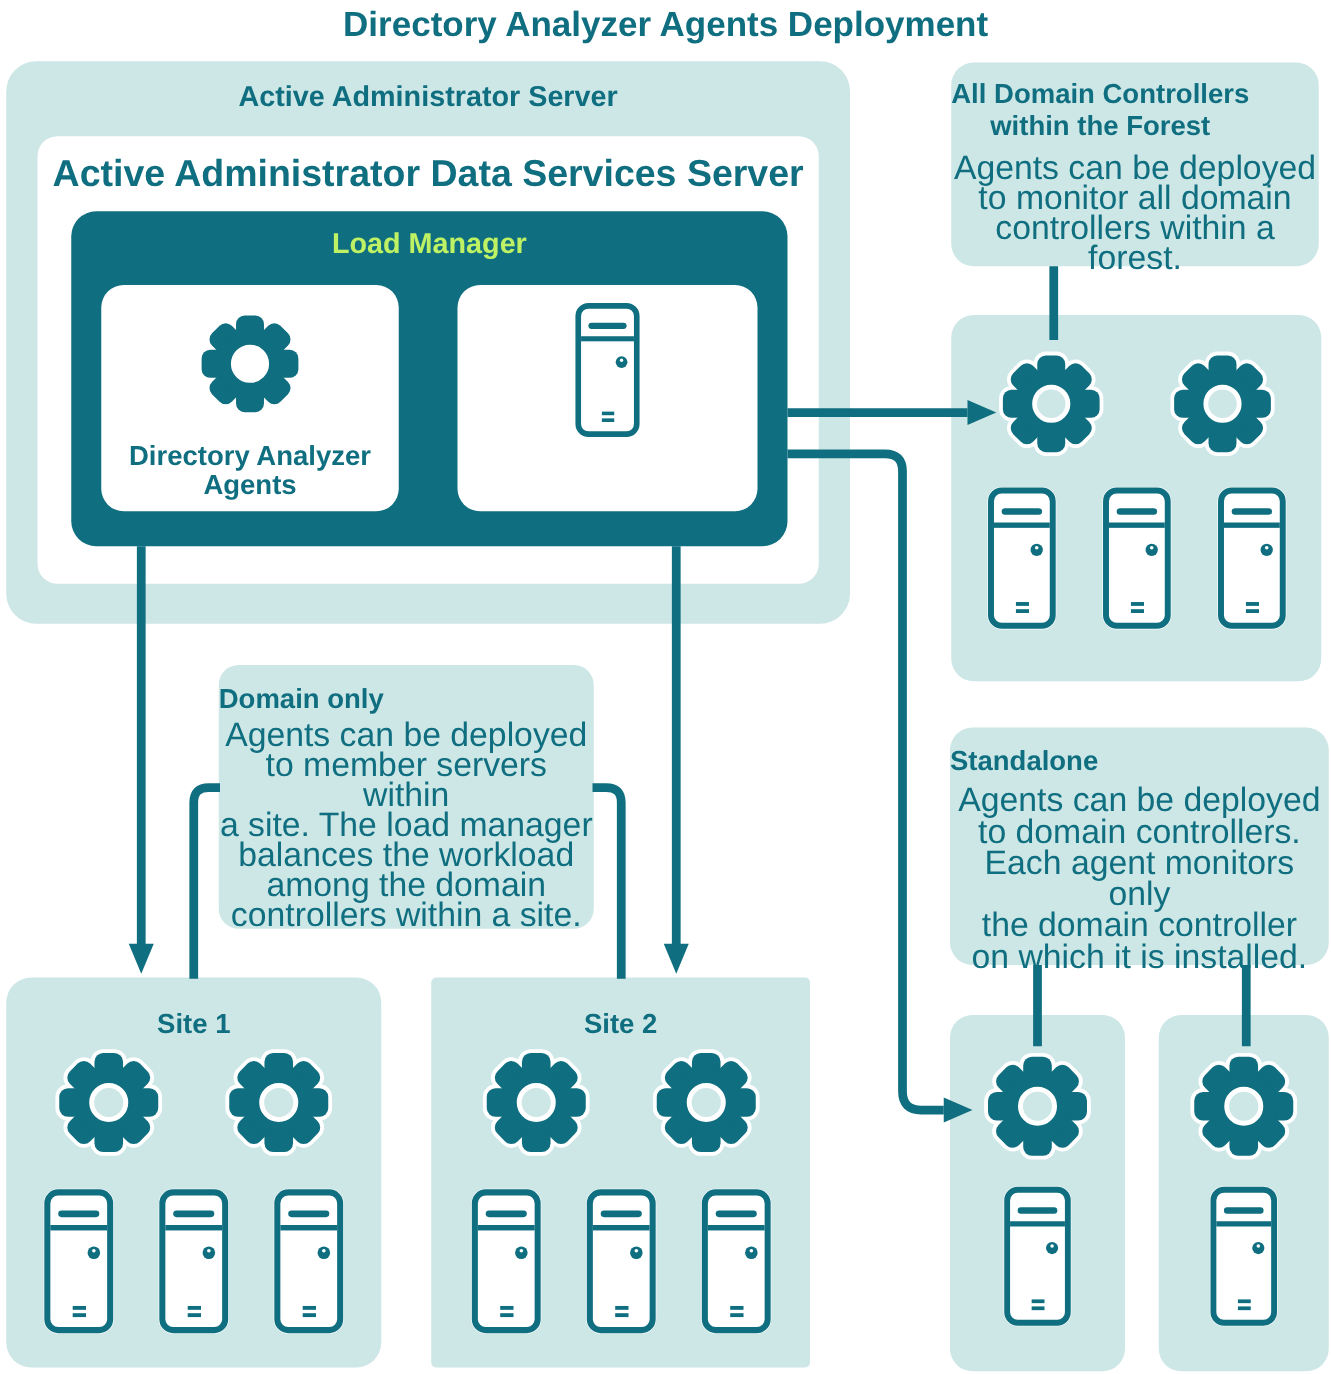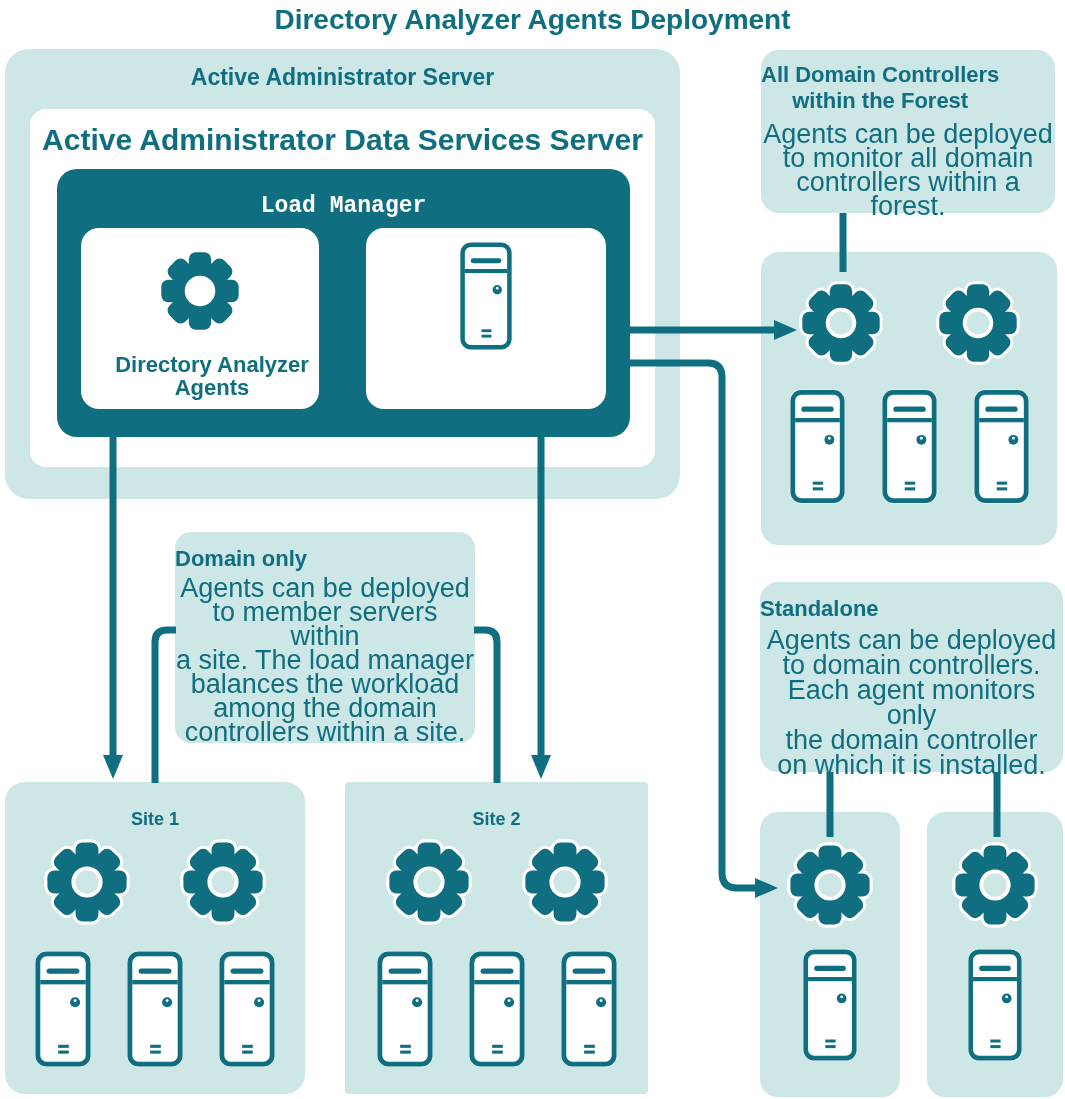--- a/index.html
+++ b/index.html
@@ -19,29 +19,29 @@
   .box{position:absolute;box-sizing:border-box;}
   .light{background:var(--light);}
   .heading{position:absolute;left:0;width:100%;text-align:center;font-weight:bold;color:var(--teal);}
 
   
   #aas{left:5px;top:49px;width:675px;height:450px;border-radius:24px;}
   #aas-h{top:15px;font-size:23px;}
   #dss{position:absolute;left:25px;top:60px;width:625px;height:358px;background:#fff;border-radius:16px;}
   #dss-h{top:14px;font-size:30px;}
   #lm{position:absolute;left:27px;top:60px;width:573px;height:268px;background:var(--teal);border-radius:20px;}
-  #lm-h{top:24px;font-size:23px;color:#ffffff;font-family:Liberation Mono, monospace;}
+  #lm-h{top:12px;font-size:23px;color:#bef264;}
   .card{position:absolute;top:59px;height:181px;background:#fff;border-radius:18px;--hole:#fff;}
   #card-agents{left:24px;width:238px;}
   #card-dc{left:309px;width:240px;}
   .card .gear{position:absolute;left:50%;transform:translateX(-50%);top:20px;width:86px;height:86px;}
   #card-dc .server{position:absolute;left:50%;transform:translateX(-50%);top:12px;width:54px;height:112px;}
   .card-label{
     position:absolute;bottom:10px;left:0;width:100%;text-align:center;
-    font-weight:bold;font-size:22px;line-height:23px;color:var(--teal);padding-left:12px;
+    font-weight:bold;font-size:22px;line-height:23px;color:var(--teal);
   }
 
   
   .note{display:flex;flex-direction:column;align-items:flex-start;}
   .note-h{font-size:22px;font-weight:bold;line-height:26px;text-align:center;color:var(--teal);}
   .note-b{font-size:27px;line-height:24px;text-align:center;color:var(--teal);}
   #forest-note{left:761px;top:50px;width:294px;height:163px;border-radius:18px;}
   #forest-note .note-h{margin-top:12px;}
   #forest-note .note-b{margin-top:8px;}
   #sites-note{left:175px;top:532px;width:300px;height:211px;border-radius:16px;}
@@ -53,21 +53,21 @@
 
   
   .group{display:flex;flex-direction:column;align-items:center;}
   .gear-row,.server-row{display:flex;justify-content:center;}
   #forest-group{left:761px;top:252px;width:296px;height:293px;border-radius:18px;}
   #forest-group .gear-row{margin-top:28px;gap:51px;}
   #forest-group .server-row{margin-top:22px;gap:35px;}
   #forest-group .gear{width:86px;height:86px;}
   #forest-group .server{width:57px;height:117px;}
 
-  .site-label{margin-top:24px;font-size:18px;font-weight:bold;line-height:26px;color:var(--teal);text-align:right;}
+  .site-label{margin-top:24px;font-size:22px;font-weight:bold;line-height:26px;color:var(--teal);text-align:right;}
   #site1{left:5px;top:782px;width:300px;height:312px;border-radius:20px;}
   #site2{left:345px;top:782px;width:303px;height:312px;border-radius:4px;}
   .site .gear-row{margin-top:6px;gap:48px;}
   .site .server-row{margin-top:24px;gap:34px;}
   .site .gear{width:88px;height:88px;}
   .site .server{width:58px;height:118px;}
 
   #sa-left{left:760px;top:812px;width:140px;height:285px;border-radius:18px;}
   #sa-right{left:927px;top:812px;width:136px;height:285px;border-radius:18px;}
   .sa .gear{margin-top:29px;width:88px;height:88px;}

